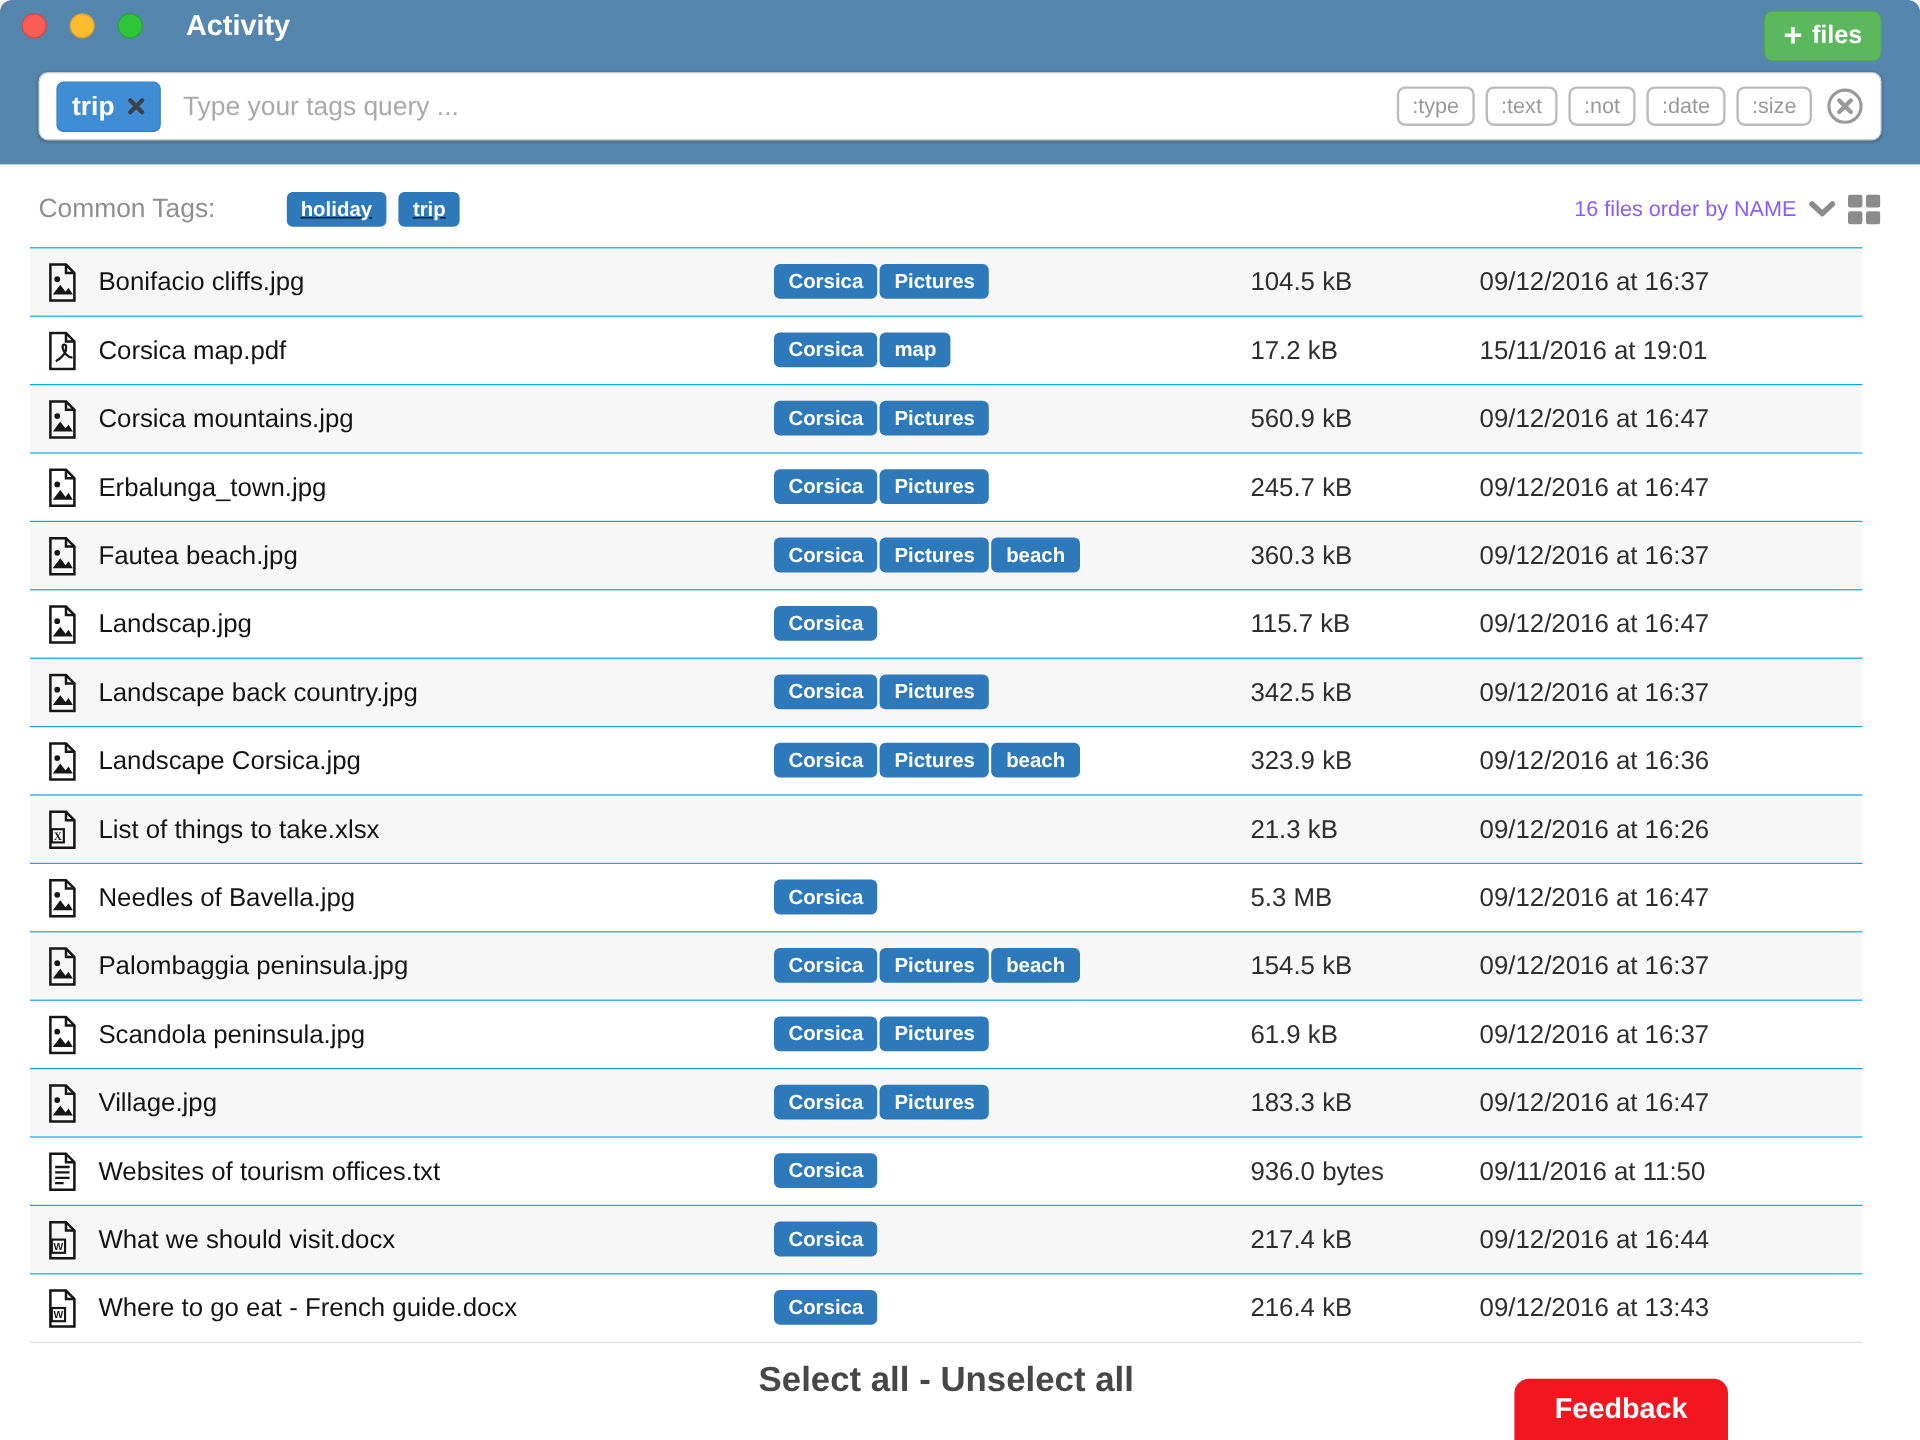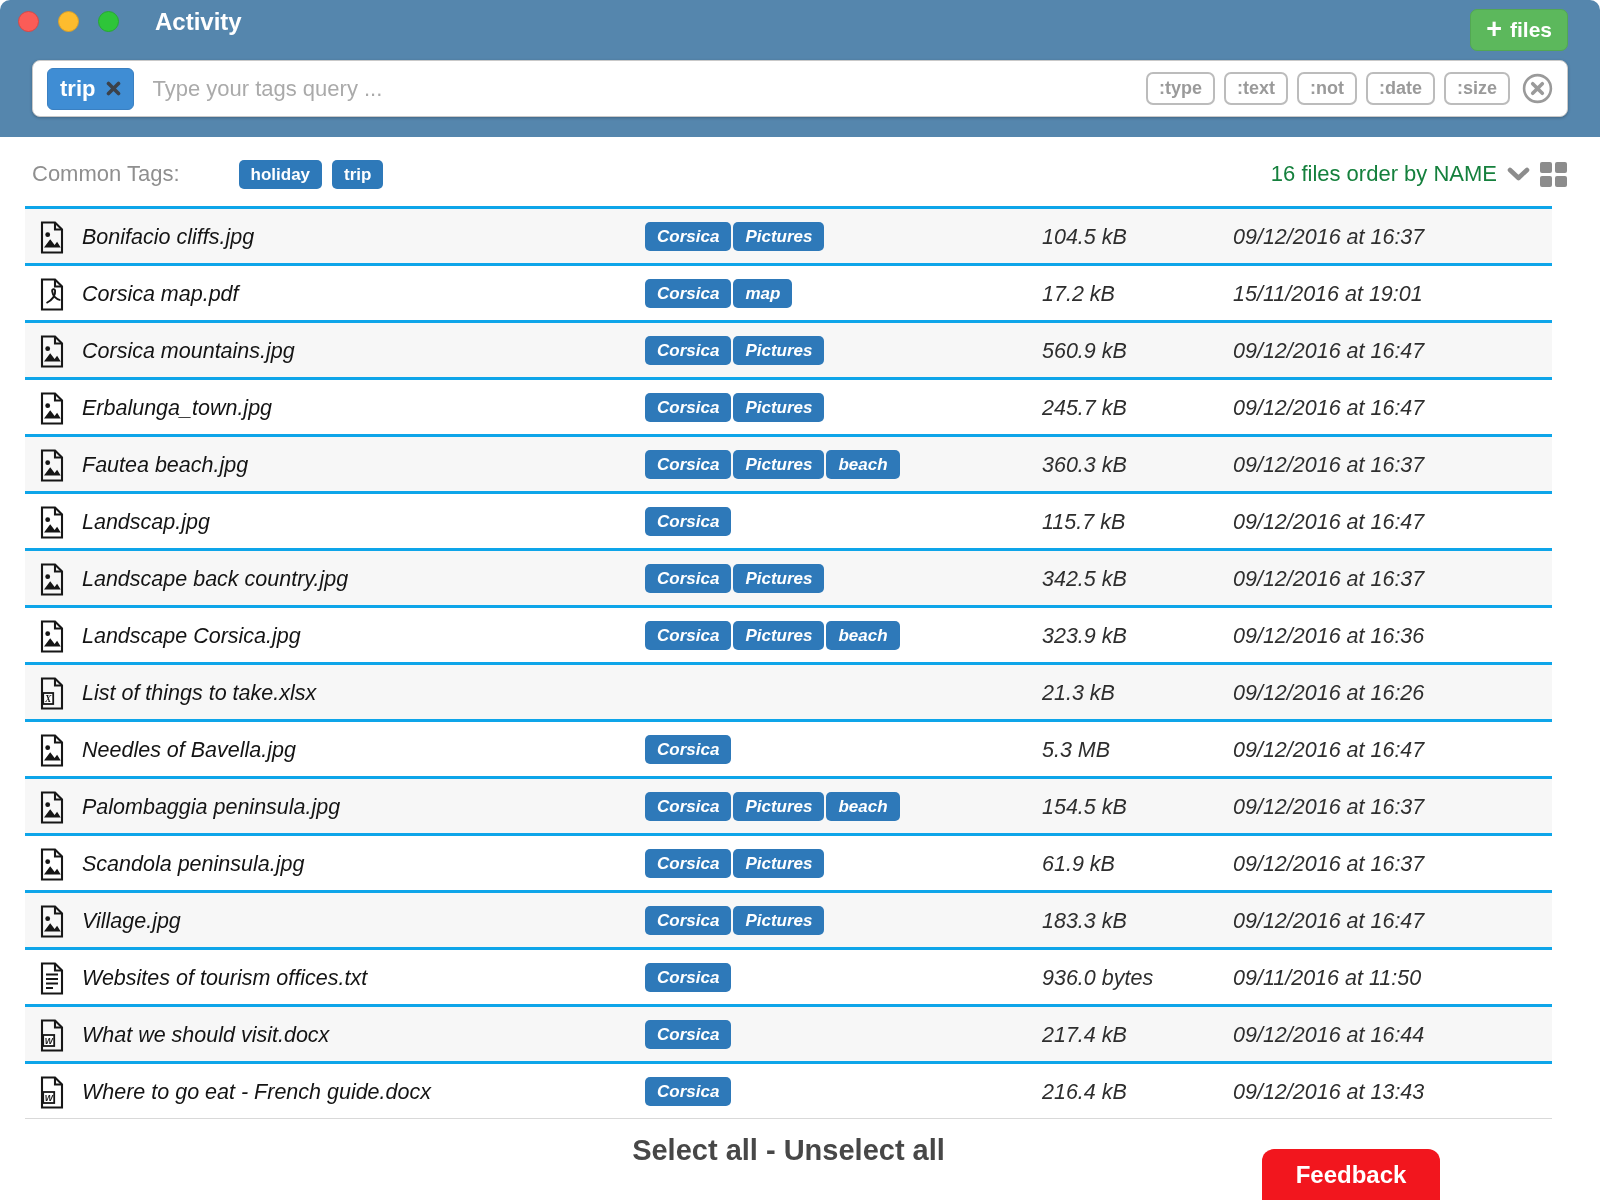--- a/index.html
+++ b/index.html
@@ -56,49 +56,49 @@
   .search-chip svg { display: block; }
   .search-input {
     flex: 1 1 auto; border: none; outline: none;
     font-size: 22px; color: #333; margin-left: 18px; min-width: 50px;
     font-family: inherit; background: transparent;
   }
   .search-input::placeholder { color: #aaaaaa; }
   .filter-buttons { display: flex; gap: 9px; margin-right: 12px; flex: 0 0 auto; }
   .filter-btn {
     background: transparent; border: 2px solid #bcbcbc; border-radius: 7px;
-    color: #9a9a9a; font-size: 18px; font-weight: bold;
+    color: #9a9a9a; font-size: 18px; font-weight: normal;
     padding: 4px 11px; cursor: pointer; font-family: inherit;
   }
   .clear-search { width: 31px; height: 31px; cursor: pointer; flex: 0 0 auto; }
   
   .common-row {
     position: absolute; top: 153px; left: 32px; right: 33px; height: 42px;
     display: flex; align-items: center; gap: 44px;
   }
   .common-label { color: #8f8f8f; font-size: 22px; }
-  .common-chips { display: flex; gap: 10px; margin-left: 15px; }
+  .common-chips { display: flex; gap: 10px; margin-left: 15px; text-decoration: underline; }
   .tag-chip {
     background: var(--tagchip-color, #2e79b9);
     border-radius: 5px; color: #fff;
     font-size: 17px; font-weight: bold;
     padding: 6px 12px; line-height: 1; cursor: pointer; white-space: nowrap;
   }
   .order-cluster { margin-left: auto; display: flex; align-items: center; gap: 10px; }
-  .order-label { color: #15803d; font-size: 22px; cursor: pointer; }
+  .order-label { color: #8b5cf6; font-size: 18px; cursor: pointer; }
   .order-cluster svg { display: block; cursor: pointer; }
   
   .file-list {
     position: absolute; top: 206px; left: 25px; width: 1527px;
     border-bottom: 1px solid #d9d9d9;
   }
   .file-row {
     position: relative; height: 57px;
-    border-top: 3px solid #0ea5e9;
-    background: #fff; cursor: pointer; font-style: italic;
+    border-top: 1px solid #0ea5e9;
+    background: #fff; cursor: pointer;
   }
   .file-row:nth-child(odd) { background: #f7f7f7; }
   .c-icon { position: absolute; left: 14px; top: 12px; width: 26px; height: 33px; }
   .c-icon svg { display: block; }
   .c-name {
     position: absolute; left: 57px; top: 0; line-height: 56px;
     font-size: 21.5px; color: #141414; white-space: nowrap;
   }
   .c-tags { position: absolute; left: 620px; top: 13px; display: flex; gap: 2px; }
   .c-size, .c-date {

